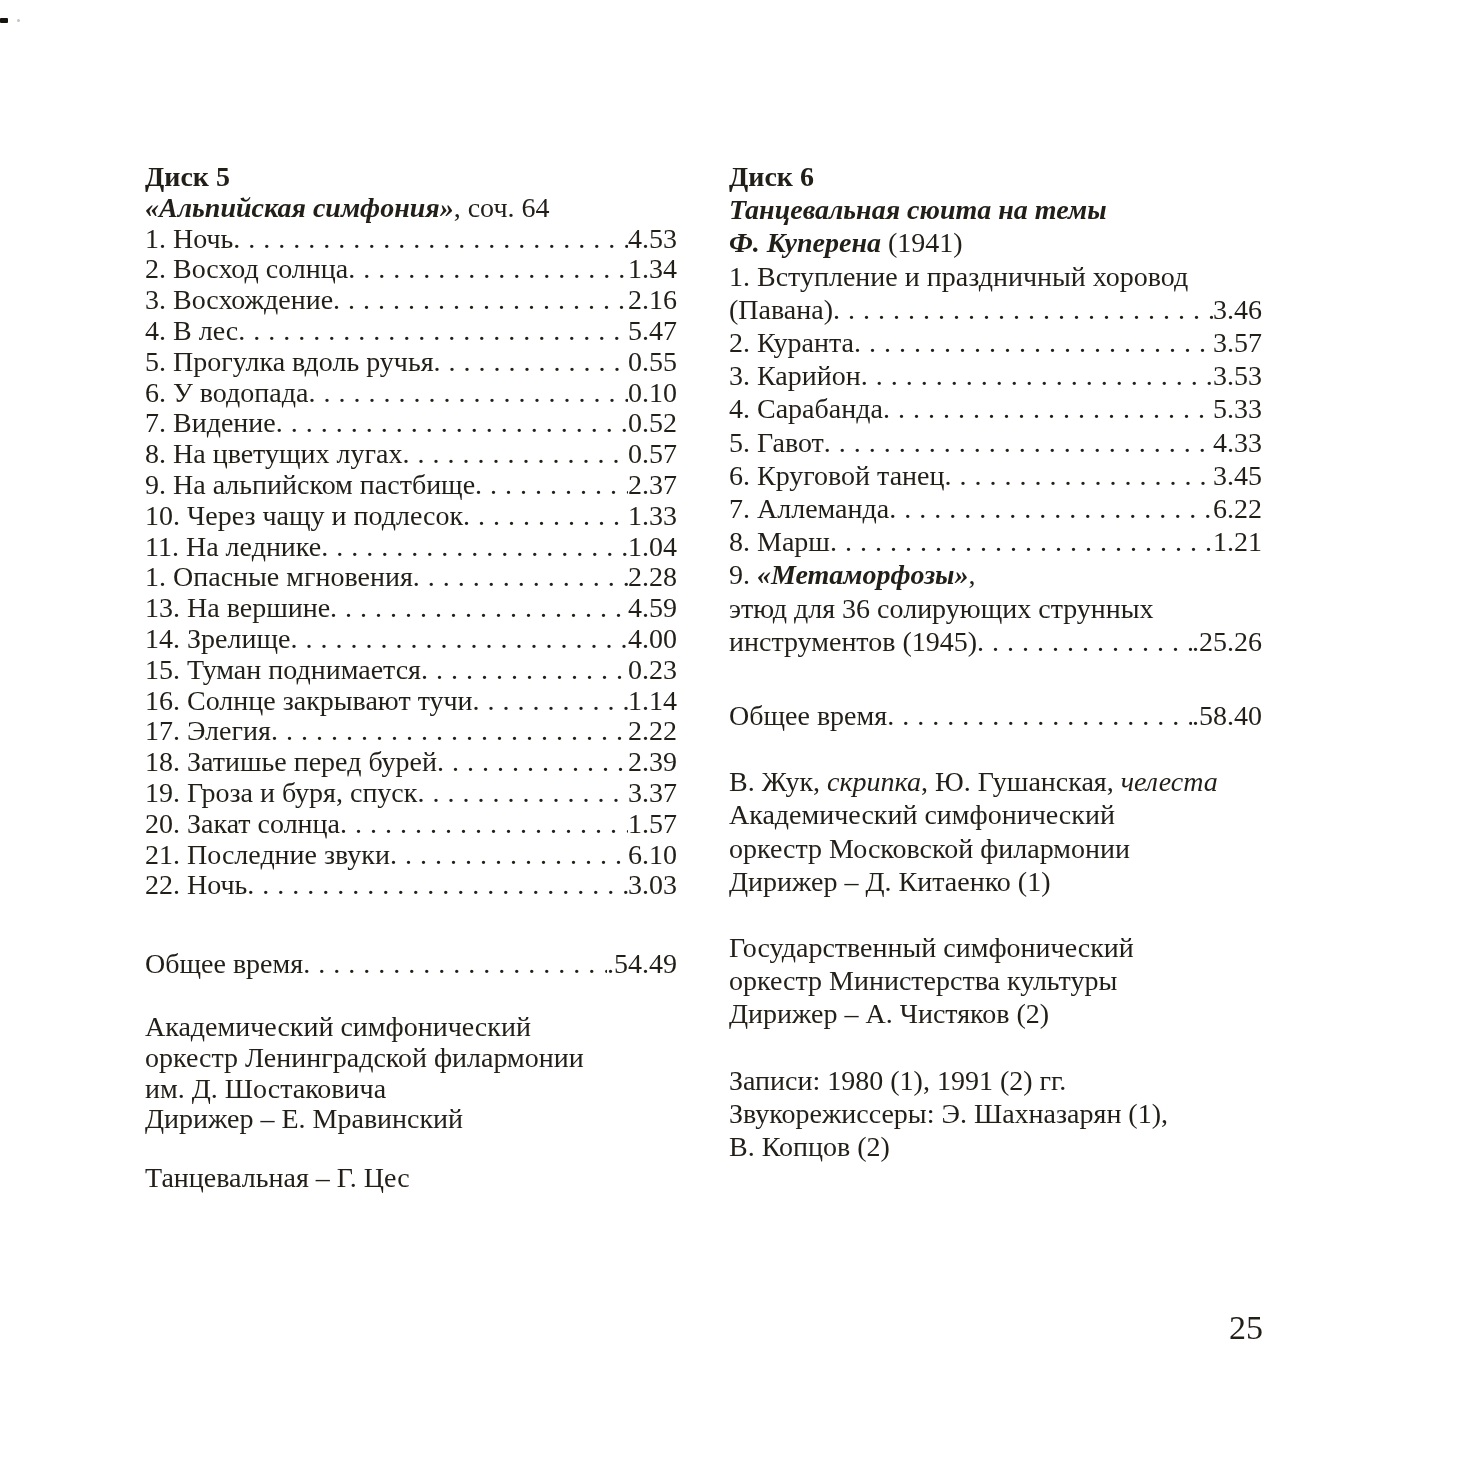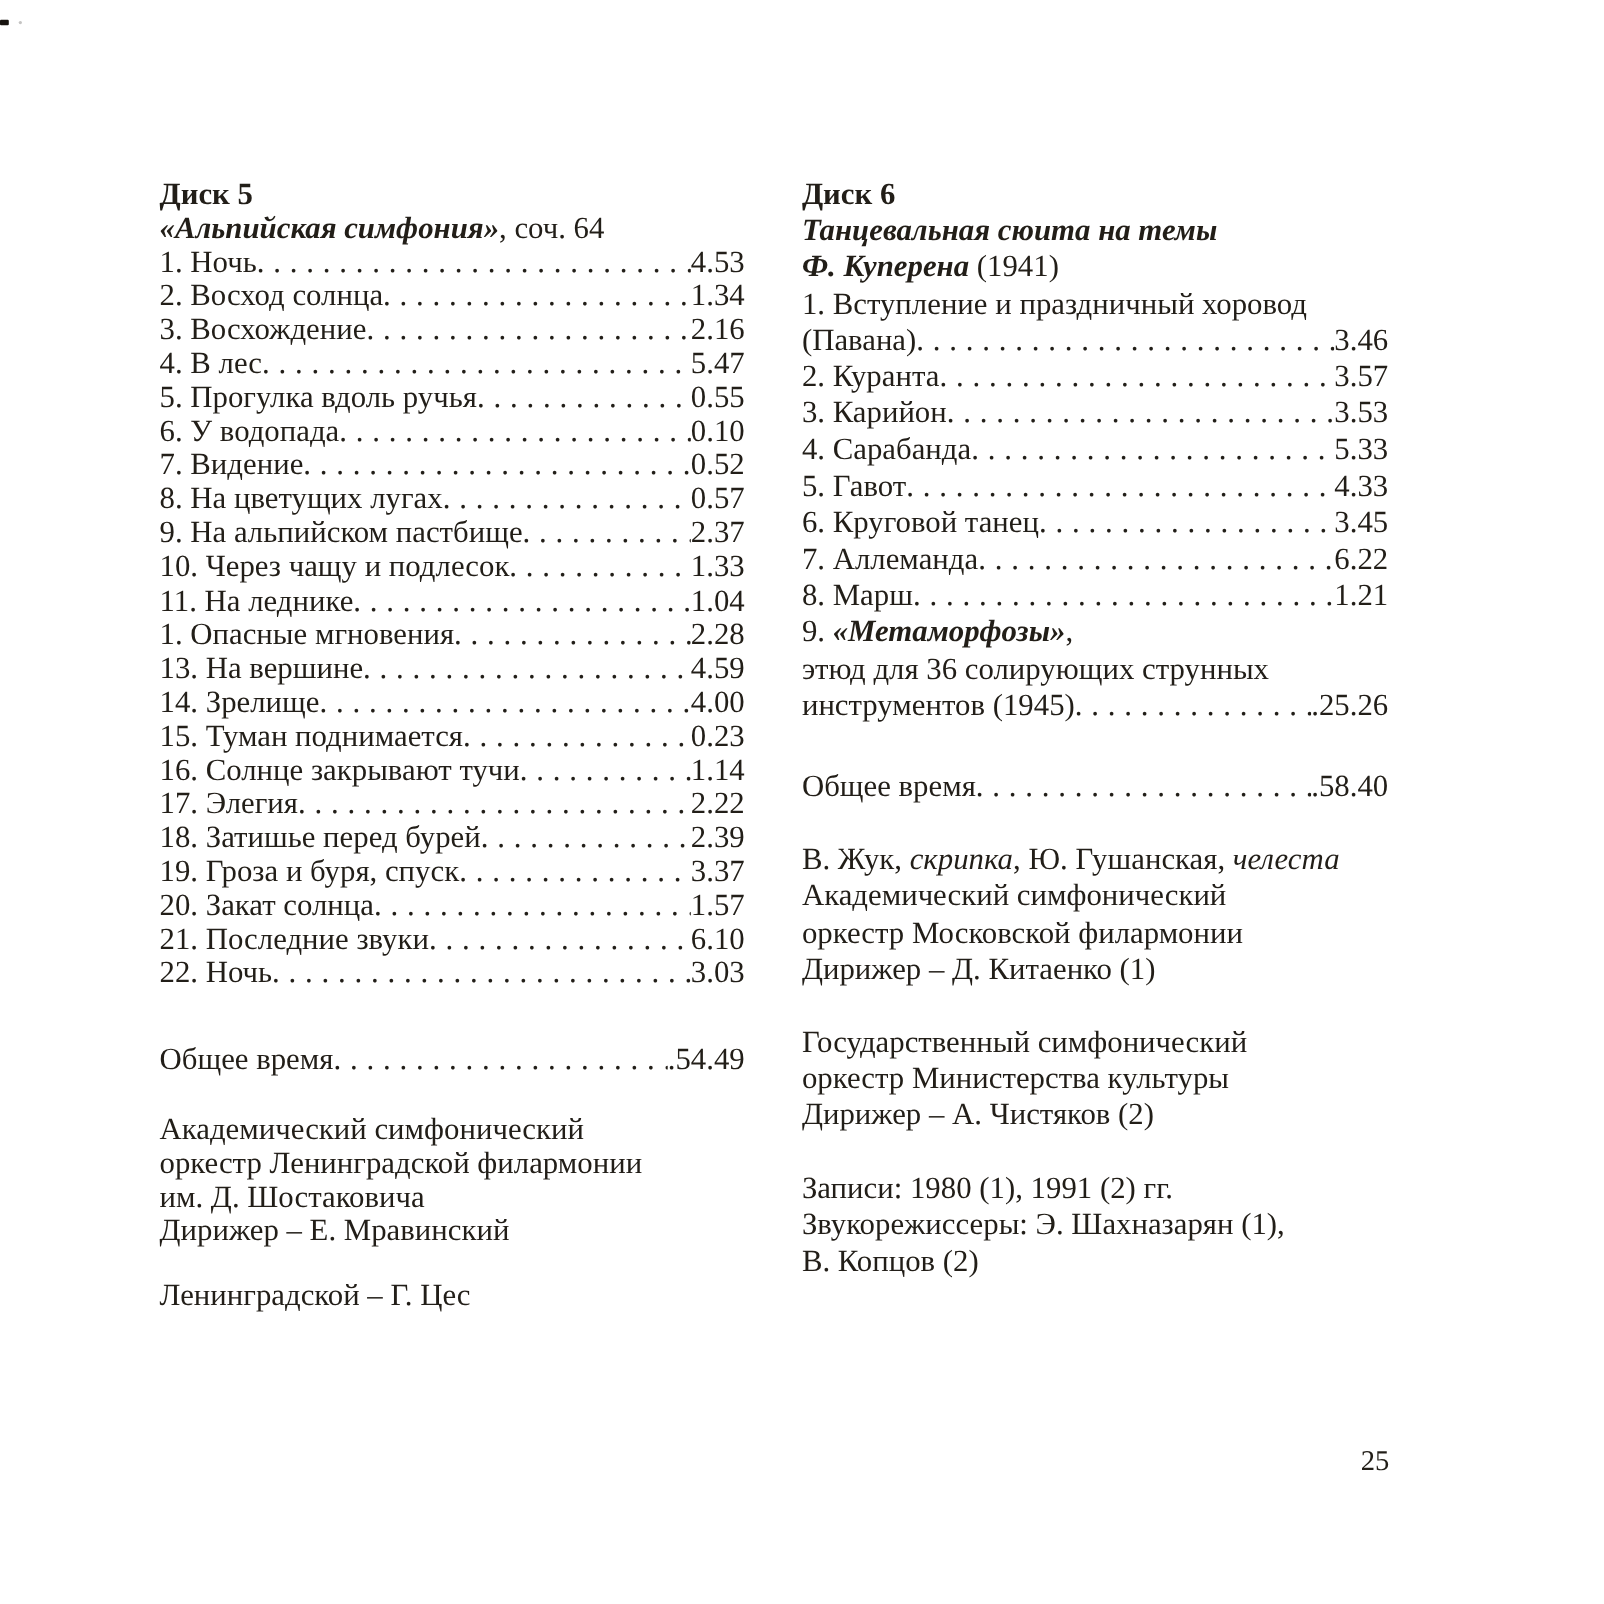--- a/index.html
+++ b/index.html
@@ -53,21 +53,21 @@
   .sp-b { height: 32px; }
   .sp-c { height: 28px; }
   .sp-d { height: 41px; }
   .sp-e { height: 33px; }
   #page-number {
     position: absolute;
     left: 1185px;
     top: 1312px;
     width: 78px;
     text-align: right;
-    font-size: 26px;
+    font-size: 34px;
     line-height: 32px;
   }
   #print-mark {
     position: absolute;
     left: 0;
     top: 18px;
     width: 8px;
     height: 5px;
     background: #17130f;
     border-radius: 1px;
@@ -211,21 +211,21 @@
       <span class="t-time">.54.49</span>
     </div>
 
   <div class="sp sp-b"></div>
   <div class="line">Академический симфонический</div>
   <div class="line">оркестр Ленинградской филармонии</div>
   <div class="line">им. Д. Шостаковича</div>
   <div class="line">Дирижер – Е. Мравинский</div>
 
   <div class="sp sp-c"></div>
-  <div class="line">Ленинградской – Г. Цес</div>
+  <div class="line">Танцевальная – Г. Цес</div>
 </div>
 
 <div class="col" id="right-col">
   <div class="line b">Диск 6</div>
   <div class="line bi">Танцевальная сюита на темы</div>
   <div class="line"><span class="bi">Ф. Куперена</span><span> (1941)</span></div>
 
   <div class="line">1. Вступление и праздничный хоровод</div>
   <div class="row">
       <span class="t-name">(Павана)</span>

